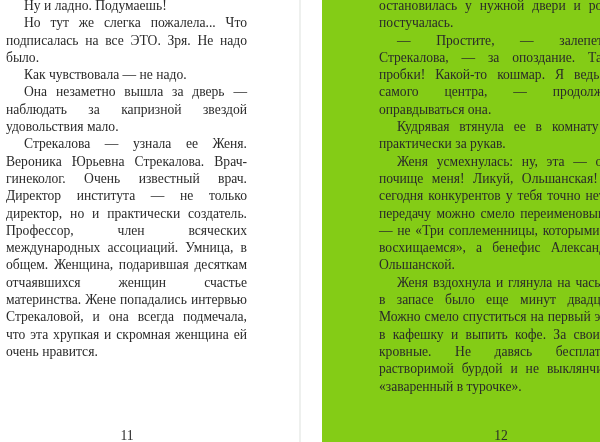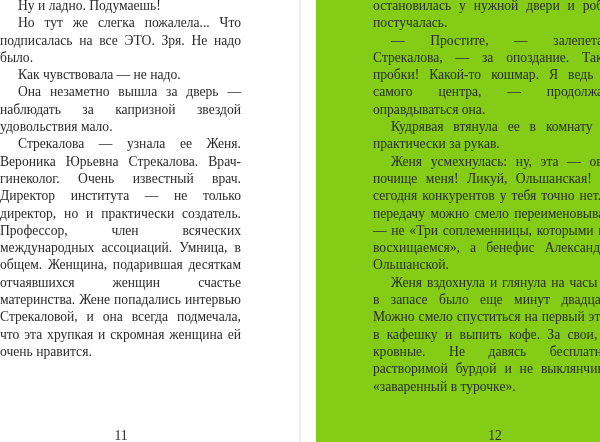--- a/index.html
+++ b/index.html
@@ -4,21 +4,21 @@
 <style>
   html, body { margin: 0; padding: 0; }
   body {
     width: 600px; height: 442px; overflow: hidden;
     background: #ffffff; position: relative;
     font-family: "Liberation Serif", "DejaVu Serif", serif;
     color: #2a2a2a;
   }
   .spread { position: absolute; inset: 0; }
   .page {
-    position: absolute; top: 0; height: 442px; overflow: hidden;
+    position: absolute; top: 0; height: 442px; overflow: hidden; margin-left: 6px;
   }
   .page.left { left: 0; width: 300px; background: #ffffff; }
   .page.right { left: 316px; width: 300px; background: #84cc16; }
   .divider {
     position: absolute; left: 299px; top: 0; width: 2px; height: 442px;
     background: #eef0ee;
   }
   .col {
     position: absolute; top: -3px;
     font-size: 13.6px; line-height: 17.3px;

